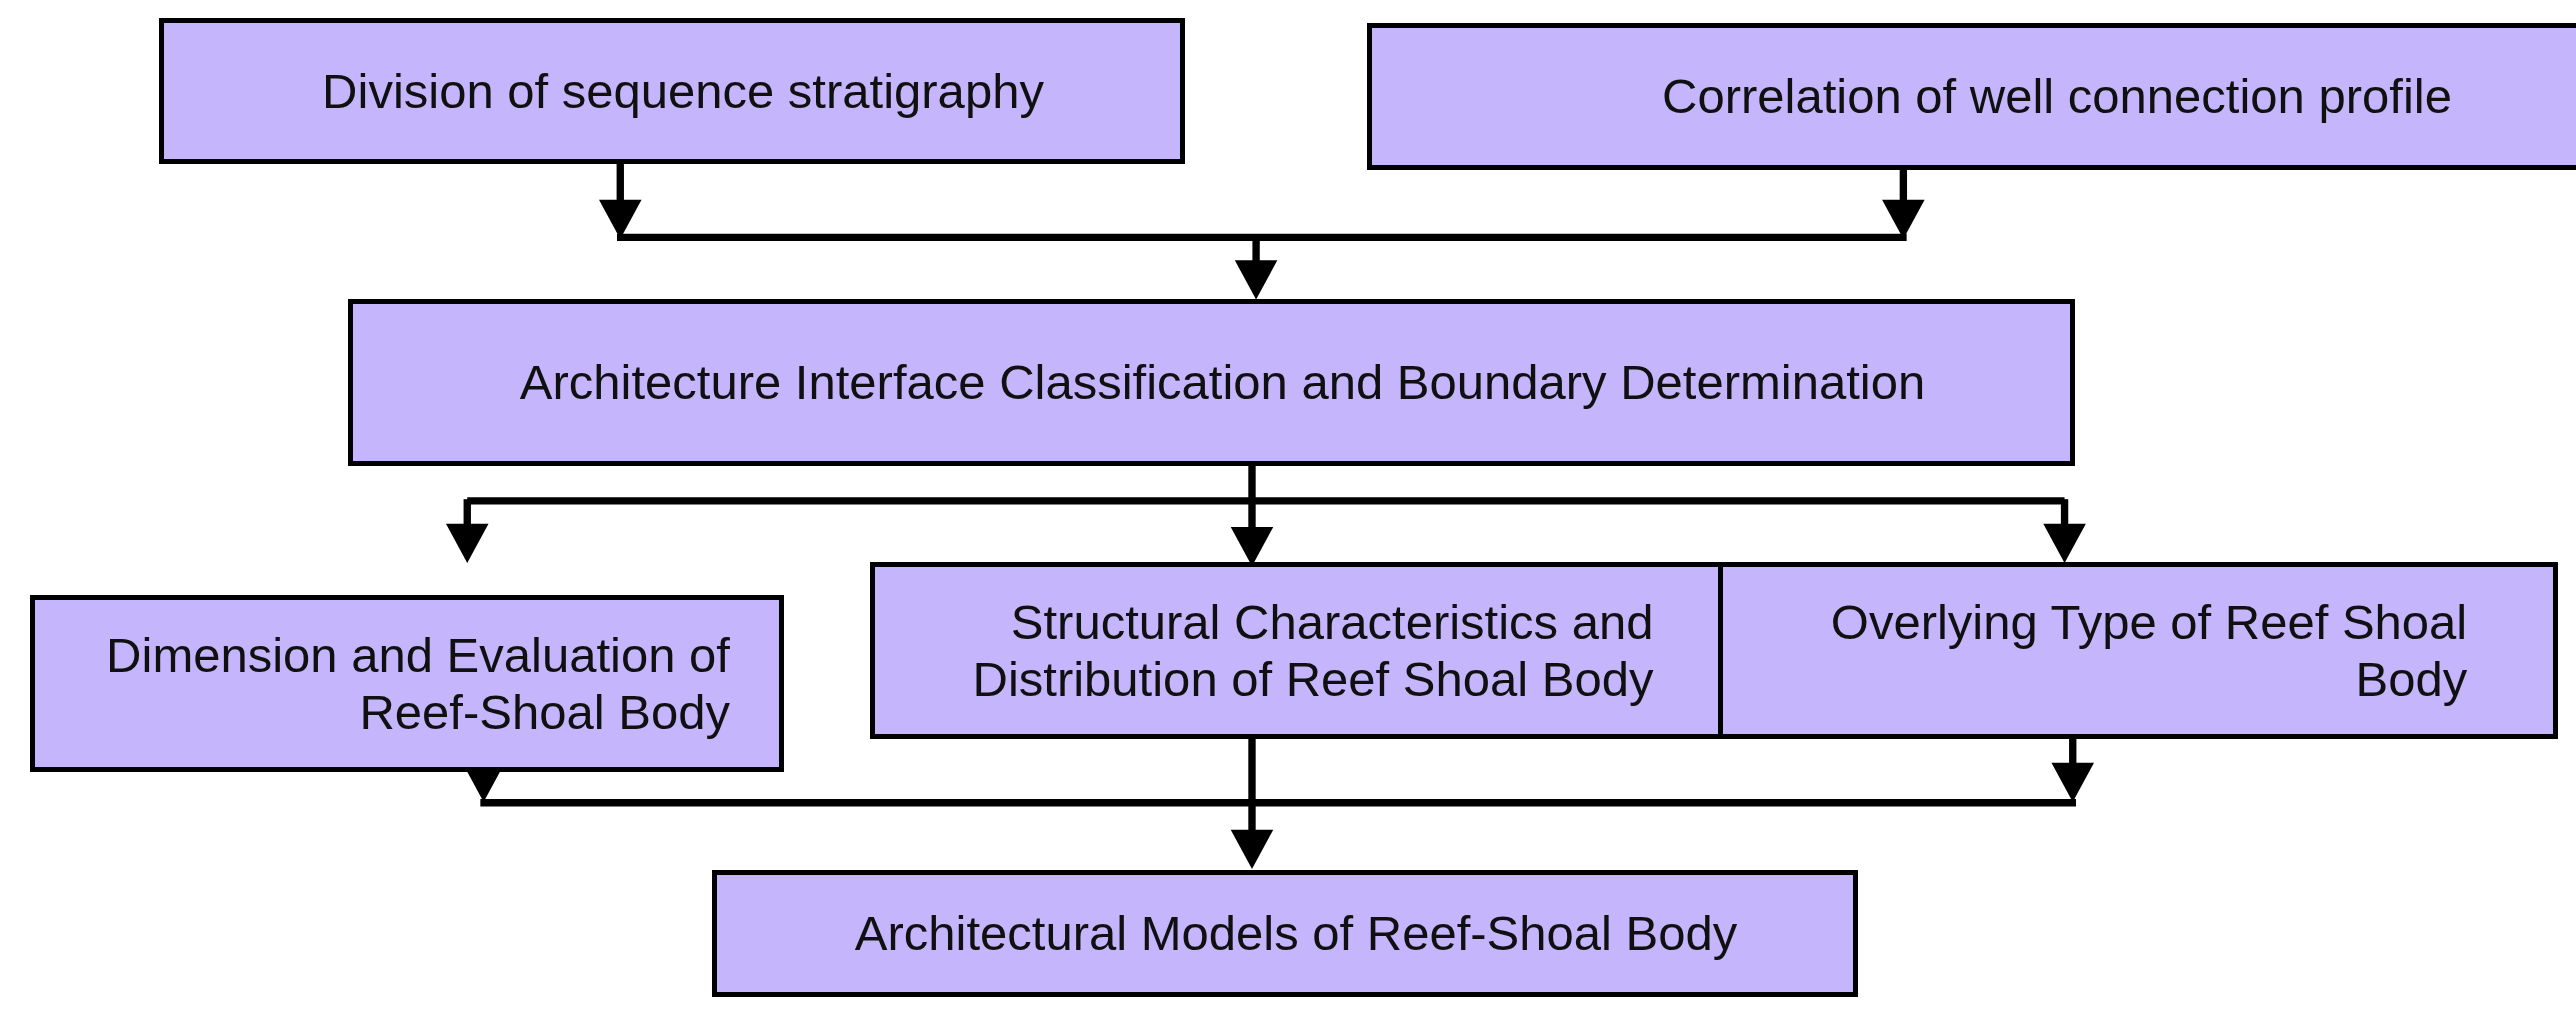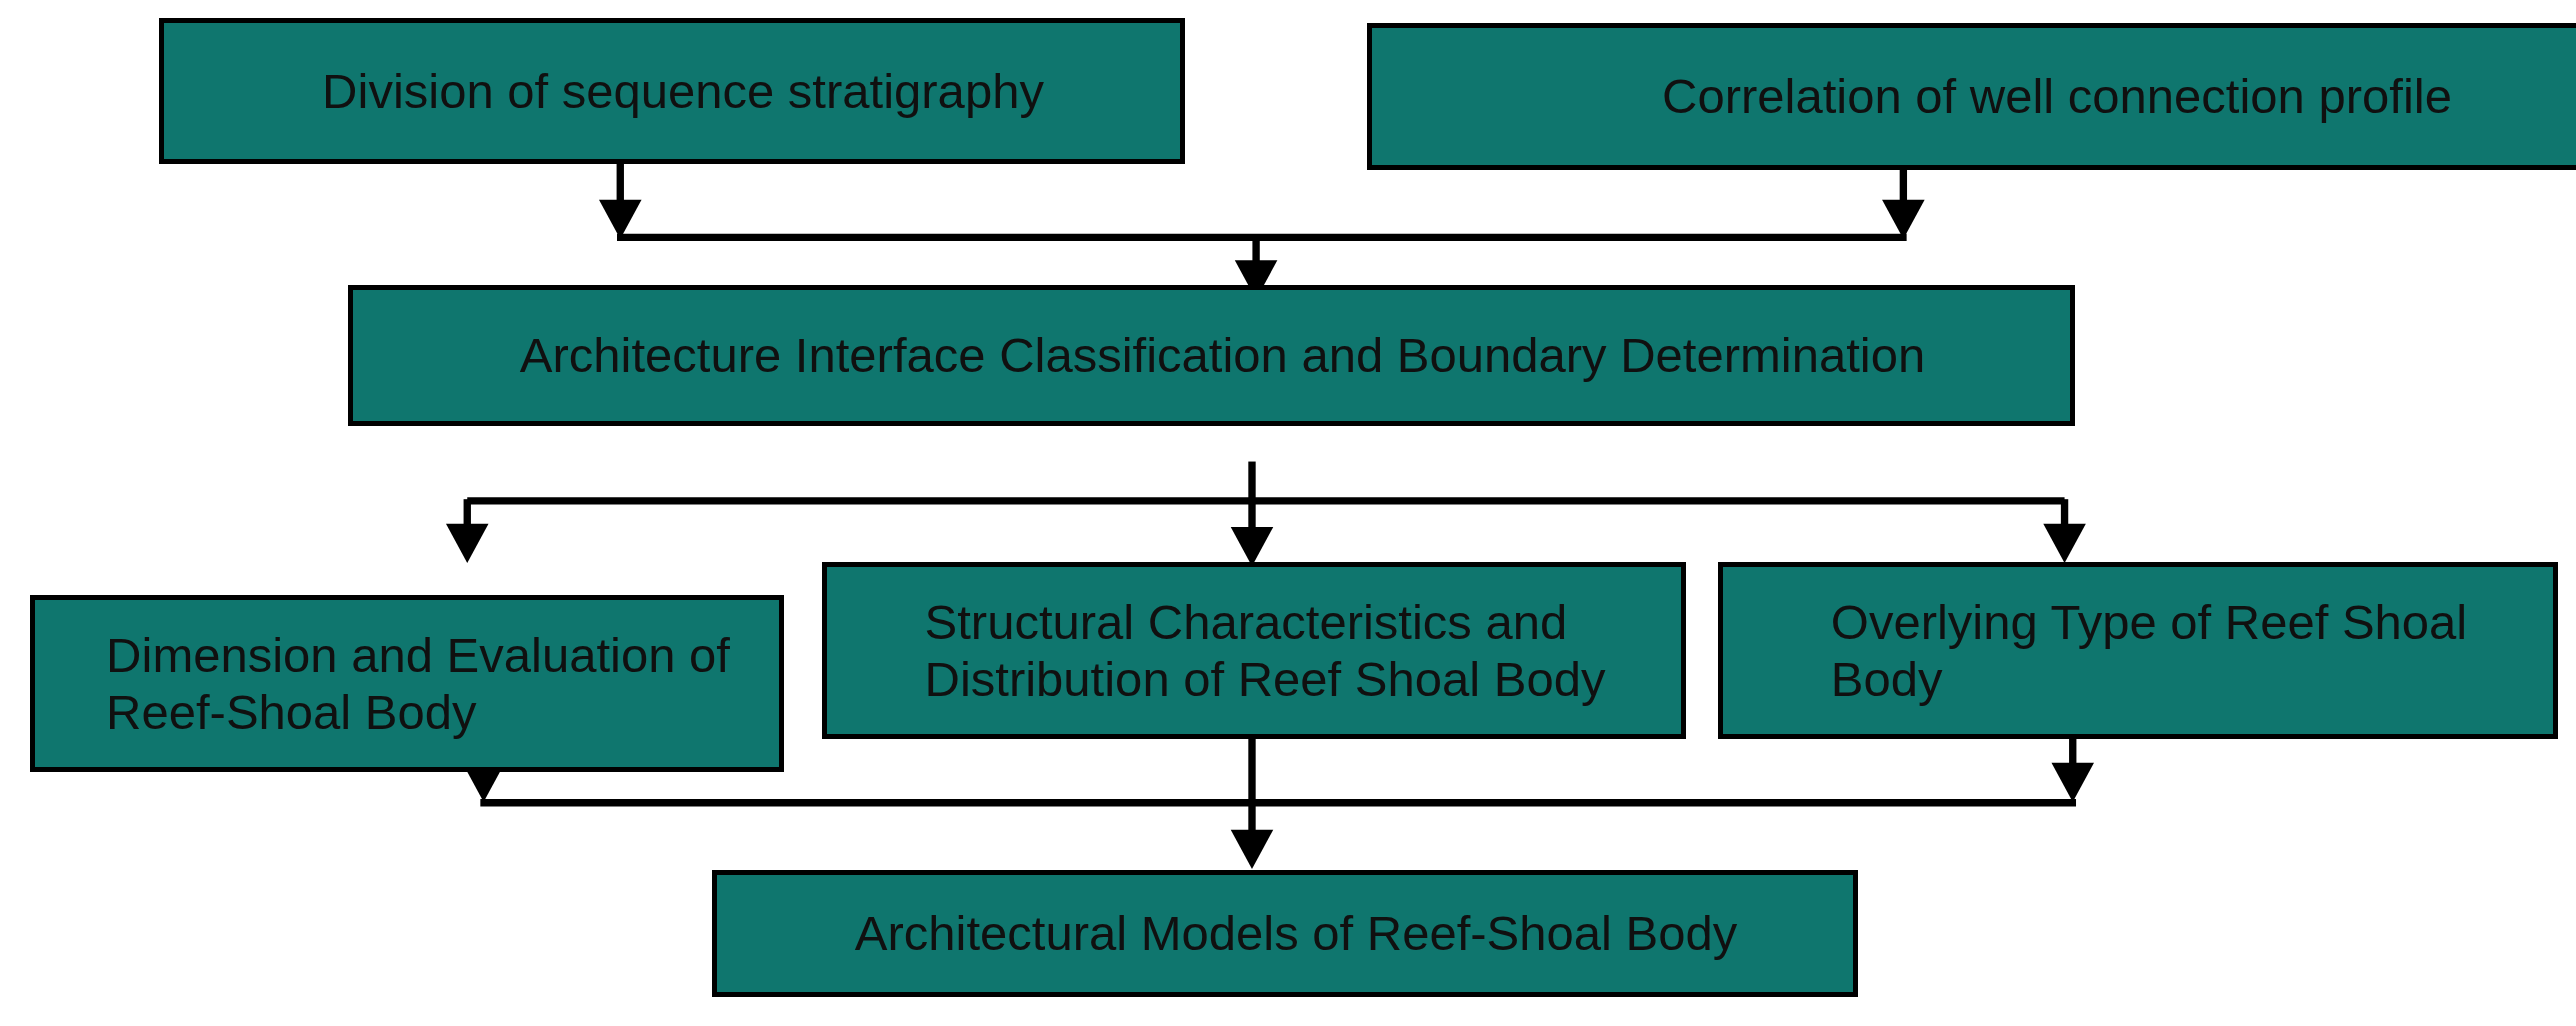--- a/index.html
+++ b/index.html
@@ -19,42 +19,42 @@
     position: absolute;
     left: 0;
     top: 0;
     width: 2576px;
     height: 1027px;
   }
   .node {
     position: absolute;
     box-sizing: border-box;
     border: 5.7px solid #000000;
-    background: #0f766e;
+    background: #c4b5fd;
     display: flex;
     align-items: center;
     justify-content: center;
-    text-align: left;
+    text-align: right;
     padding-left: 22px;
   }
   .node .label {
     font-size: 49px;
     line-height: 1.16;
     color: #101010;
     white-space: pre-line;
     padding: 0 16.4px;
   }
   
   #box-division     { left: 159px;  top: 18px;   width: 1026px; height: 146px; }
   #box-correlation  { left: 1367px; top: 23px;   width: 1358px; height: 147px; }
   
-  #box-architecture { left: 348px;  top: 285px;  width: 1727px; height: 141px; }
+  #box-architecture { left: 348px;  top: 299px;  width: 1727px; height: 167px; }
   
   #box-dimension    { left: 30px;   top: 562px;  width: 754px;  height: 177px; margin-top: 33px; }
-  #box-structural   { left: 822px; top: 562px;  width: 864px; height: 177px; }
+  #box-structural   { left: 870px; top: 562px;  width: 864px; height: 177px; }
   #box-overlying    { left: 1718px; top: 562px;  width: 840px; height: 177px; }
   
   #box-models       { left: 712px;  top: 870px; width: 1146px; height: 127px; }
 
   .cline { stroke: #000000; stroke-width: 9; }
   .ahead { fill: #000000; stroke: none; }
 </style>
 </head>
 <body>
 

